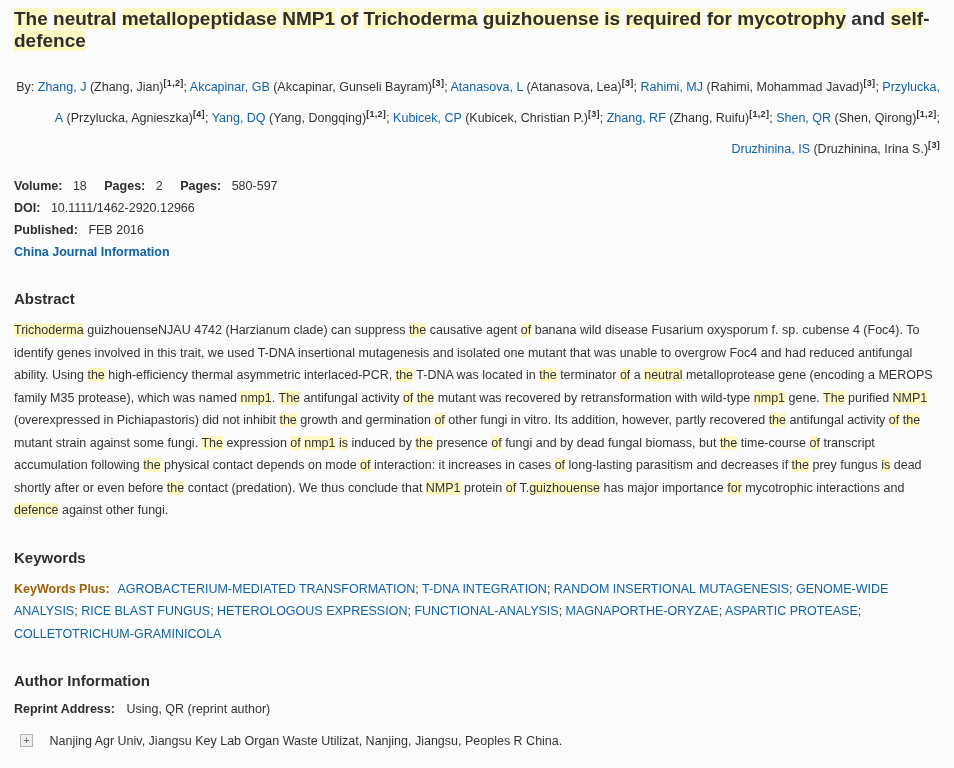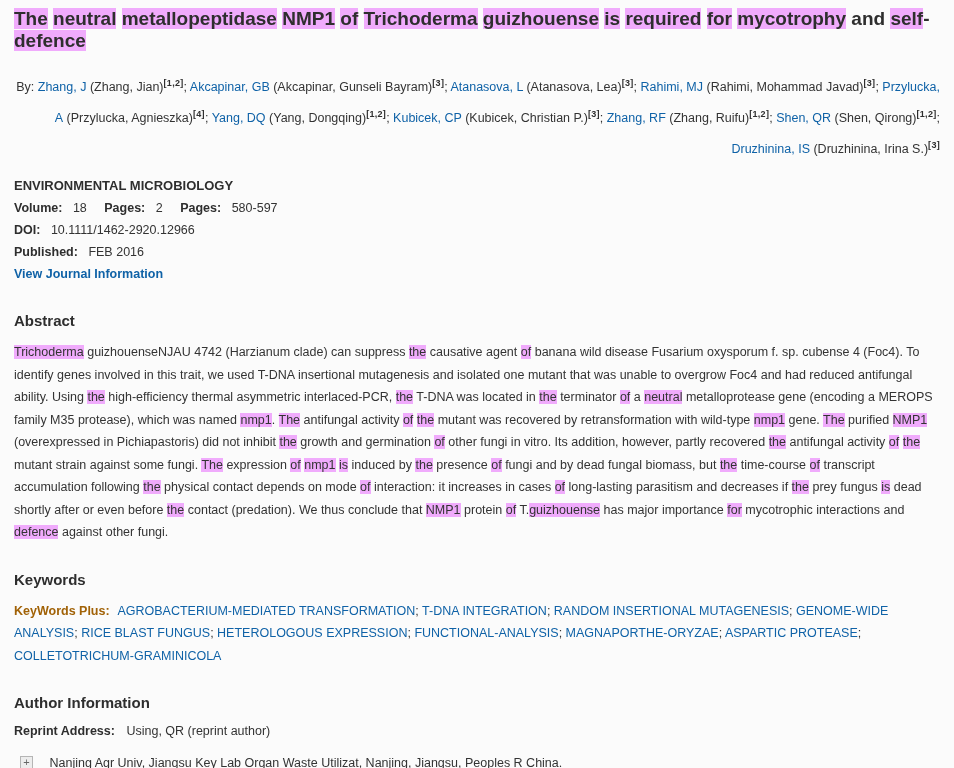--- a/index.html
+++ b/index.html
@@ -2,21 +2,21 @@
 <html><head>
 <meta charset="utf-8">
 <style>
   html,body { margin:0; padding:0; }
   body {
     width:954px; min-height:768px; box-sizing:border-box;
     background:#fbfbfb; color:#333;
     font-family:"Liberation Sans", sans-serif;
     padding:4px 14px 0 14px; overflow:hidden;
   }
-  .hl { background:#f0abfc;margin-top:20px; }
+  .hl { background:#fef9c3;margin-top:20px; }
   h1.title {
     font-size:19px; line-height:22px; font-weight:bold;
     color:#2e2e2e; margin:4px 0 18px 0; max-width:936px;
   }
   .byline {
     font-size:12.5px; line-height:27px; margin:0 0 12px 0; max-width:930px; color:#333;text-align:right;
   }
   a.link { color:#0f62a7; text-decoration:none; cursor:pointer; }
   sup.aff { font-size:9px; font-weight:bold; color:#2e2e2e; letter-spacing:0.3px; }
   .journal-block { font-size:12.5px; }
@@ -44,39 +44,38 @@
 <body>
 
 <h1 class="title"><span class="hl">The</span><span> </span><span class="hl">neutral</span><span> </span><span class="hl">metallopeptidase</span><span> </span><span class="hl">NMP1</span><span> </span><span class="hl">of</span><span> </span><span class="hl">Trichoderma</span><span> </span><span class="hl">guizhouense</span><span> </span><span class="hl">is</span><span> </span><span class="hl">required</span><span> </span><span class="hl">for</span><span> </span><span class="hl">mycotrophy</span><span> and </span><span class="hl">self</span><span>-</span><span class="hl">defence</span></h1>
 
 <p class="byline">
   <span>By:</span>
   <span><a class="link">Zhang, J</a><span> (Zhang, Jian)</span><sup class="aff">[1,2]</sup><span>; </span><a class="link">Akcapinar, GB</a><span> (Akcapinar, Gunseli Bayram)</span><sup class="aff">[3]</sup><span>; </span><a class="link">Atanasova, L</a><span> (Atanasova, Lea)</span><sup class="aff">[3]</sup><span>; </span><a class="link">Rahimi, MJ</a><span> (Rahimi, Mohammad Javad)</span><sup class="aff">[3]</sup><span>; </span><a class="link">Przylucka, A</a><span> (Przylucka, Agnieszka)</span><sup class="aff">[4]</sup><span>; </span><a class="link">Yang, DQ</a><span> (Yang, Dongqing)</span><sup class="aff">[1,2]</sup><span>; </span><a class="link">Kubicek, CP</a><span> (Kubicek, Christian P.)</span><sup class="aff">[3]</sup><span>; </span><a class="link">Zhang, RF</a><span> (Zhang, Ruifu)</span><sup class="aff">[1,2]</sup><span>; </span><a class="link">Shen, QR</a><span> (Shen, Qirong)</span><sup class="aff">[1,2]</sup><span>; </span><a class="link">Druzhinina, IS</a><span> (Druzhinina, Irina S.)</span><sup class="aff">[3]</sup></span>
 </p>
 
 <div class="journal-block">
-  <div class="row jname">ENVIRONMENTAL MICROBIOLOGY</div>
   <div class="row">
     <span class="flabel">Volume:</span>
     <span class="fvalue">18</span>
     <span class="flabel">Pages:</span>
     <span class="fvalue">2</span>
     <span class="flabel">Pages:</span>
     <span class="fvalue">580-597</span>
   </div>
   <div class="row">
     <span class="flabel">DOI:</span>
     <span class="fvalue">10.1111/1462-2920.12966</span>
   </div>
   <div class="row">
     <span class="flabel">Published:</span>
     <span class="fvalue">FEB 2016</span>
   </div>
   <div class="row">
-    <a class="view-link">View Journal Information</a>
+    <a class="view-link">China Journal Information</a>
   </div>
 </div>
 
 <h2 class="section">Abstract</h2>
 <p class="abstract-text"><span class="hl">Trichoderma</span><span> guizhouenseNJAU 4742 (Harzianum clade) can suppress </span><span class="hl">the</span><span> causative agent </span><span class="hl">of</span><span> banana wild disease Fusarium oxysporum f. sp. cubense 4 (Foc4). To identify genes involved in this trait, we used T-DNA insertional mutagenesis and isolated one mutant that was unable to overgrow Foc4 and had reduced antifungal ability. Using </span><span class="hl">the</span><span> high-efficiency thermal asymmetric interlaced-PCR, </span><span class="hl">the</span><span> T-DNA was located in </span><span class="hl">the</span><span> terminator </span><span class="hl">of</span><span> a </span><span class="hl">neutral</span><span> metalloprotease gene (encoding a MEROPS family M35 protease), which was named </span><span class="hl">nmp1</span><span>. </span><span class="hl">The</span><span> antifungal activity </span><span class="hl">of</span><span> </span><span class="hl">the</span><span> mutant was recovered by retransformation with wild-type </span><span class="hl">nmp1</span><span> gene. </span><span class="hl">The</span><span> purified </span><span class="hl">NMP1</span><span> (overexpressed in Pichiapastoris) did not inhibit </span><span class="hl">the</span><span> growth and germination </span><span class="hl">of</span><span> other fungi in vitro. Its addition, however, partly recovered </span><span class="hl">the</span><span> antifungal activity </span><span class="hl">of</span><span> </span><span class="hl">the</span><span> mutant strain against some fungi. </span><span class="hl">The</span><span> expression </span><span class="hl">of</span><span> </span><span class="hl">nmp1</span><span> </span><span class="hl">is</span><span> induced by </span><span class="hl">the</span><span> presence </span><span class="hl">of</span><span> fungi and by dead fungal biomass, but </span><span class="hl">the</span><span> time-course </span><span class="hl">of</span><span> transcript accumulation following </span><span class="hl">the</span><span> physical contact depends on mode </span><span class="hl">of</span><span> interaction: it increases in cases </span><span class="hl">of</span><span> long-lasting parasitism and decreases if </span><span class="hl">the</span><span> prey fungus </span><span class="hl">is</span><span> dead shortly after or even before </span><span class="hl">the</span><span> contact (predation). We thus conclude that </span><span class="hl">NMP1</span><span> protein </span><span class="hl">of</span><span> T.</span><span class="hl">guizhouense</span><span> has major importance </span><span class="hl">for</span><span> mycotrophic interactions and </span><span class="hl">defence</span><span> against other fungi.</span></p>
 
 <h2 class="section">Keywords</h2>
 <p class="keywords-text">
   <span class="kw-label">KeyWords Plus:</span>
   <span><a class="link">AGROBACTERIUM-MEDIATED TRANSFORMATION</a><span class="link">; </span><a class="link">T-DNA INTEGRATION</a><span class="link">; </span><a class="link">RANDOM INSERTIONAL MUTAGENESIS</a><span class="link">; </span><a class="link">GENOME-WIDE ANALYSIS</a><span class="link">; </span><a class="link">RICE BLAST FUNGUS</a><span class="link">; </span><a class="link">HETEROLOGOUS EXPRESSION</a><span class="link">; </span><a class="link">FUNCTIONAL-ANALYSIS</a><span class="link">; </span><a class="link">MAGNAPORTHE-ORYZAE</a><span class="link">; </span><a class="link">ASPARTIC PROTEASE</a><span class="link">; </span><a class="link">COLLETOTRICHUM-GRAMINICOLA</a></span>

